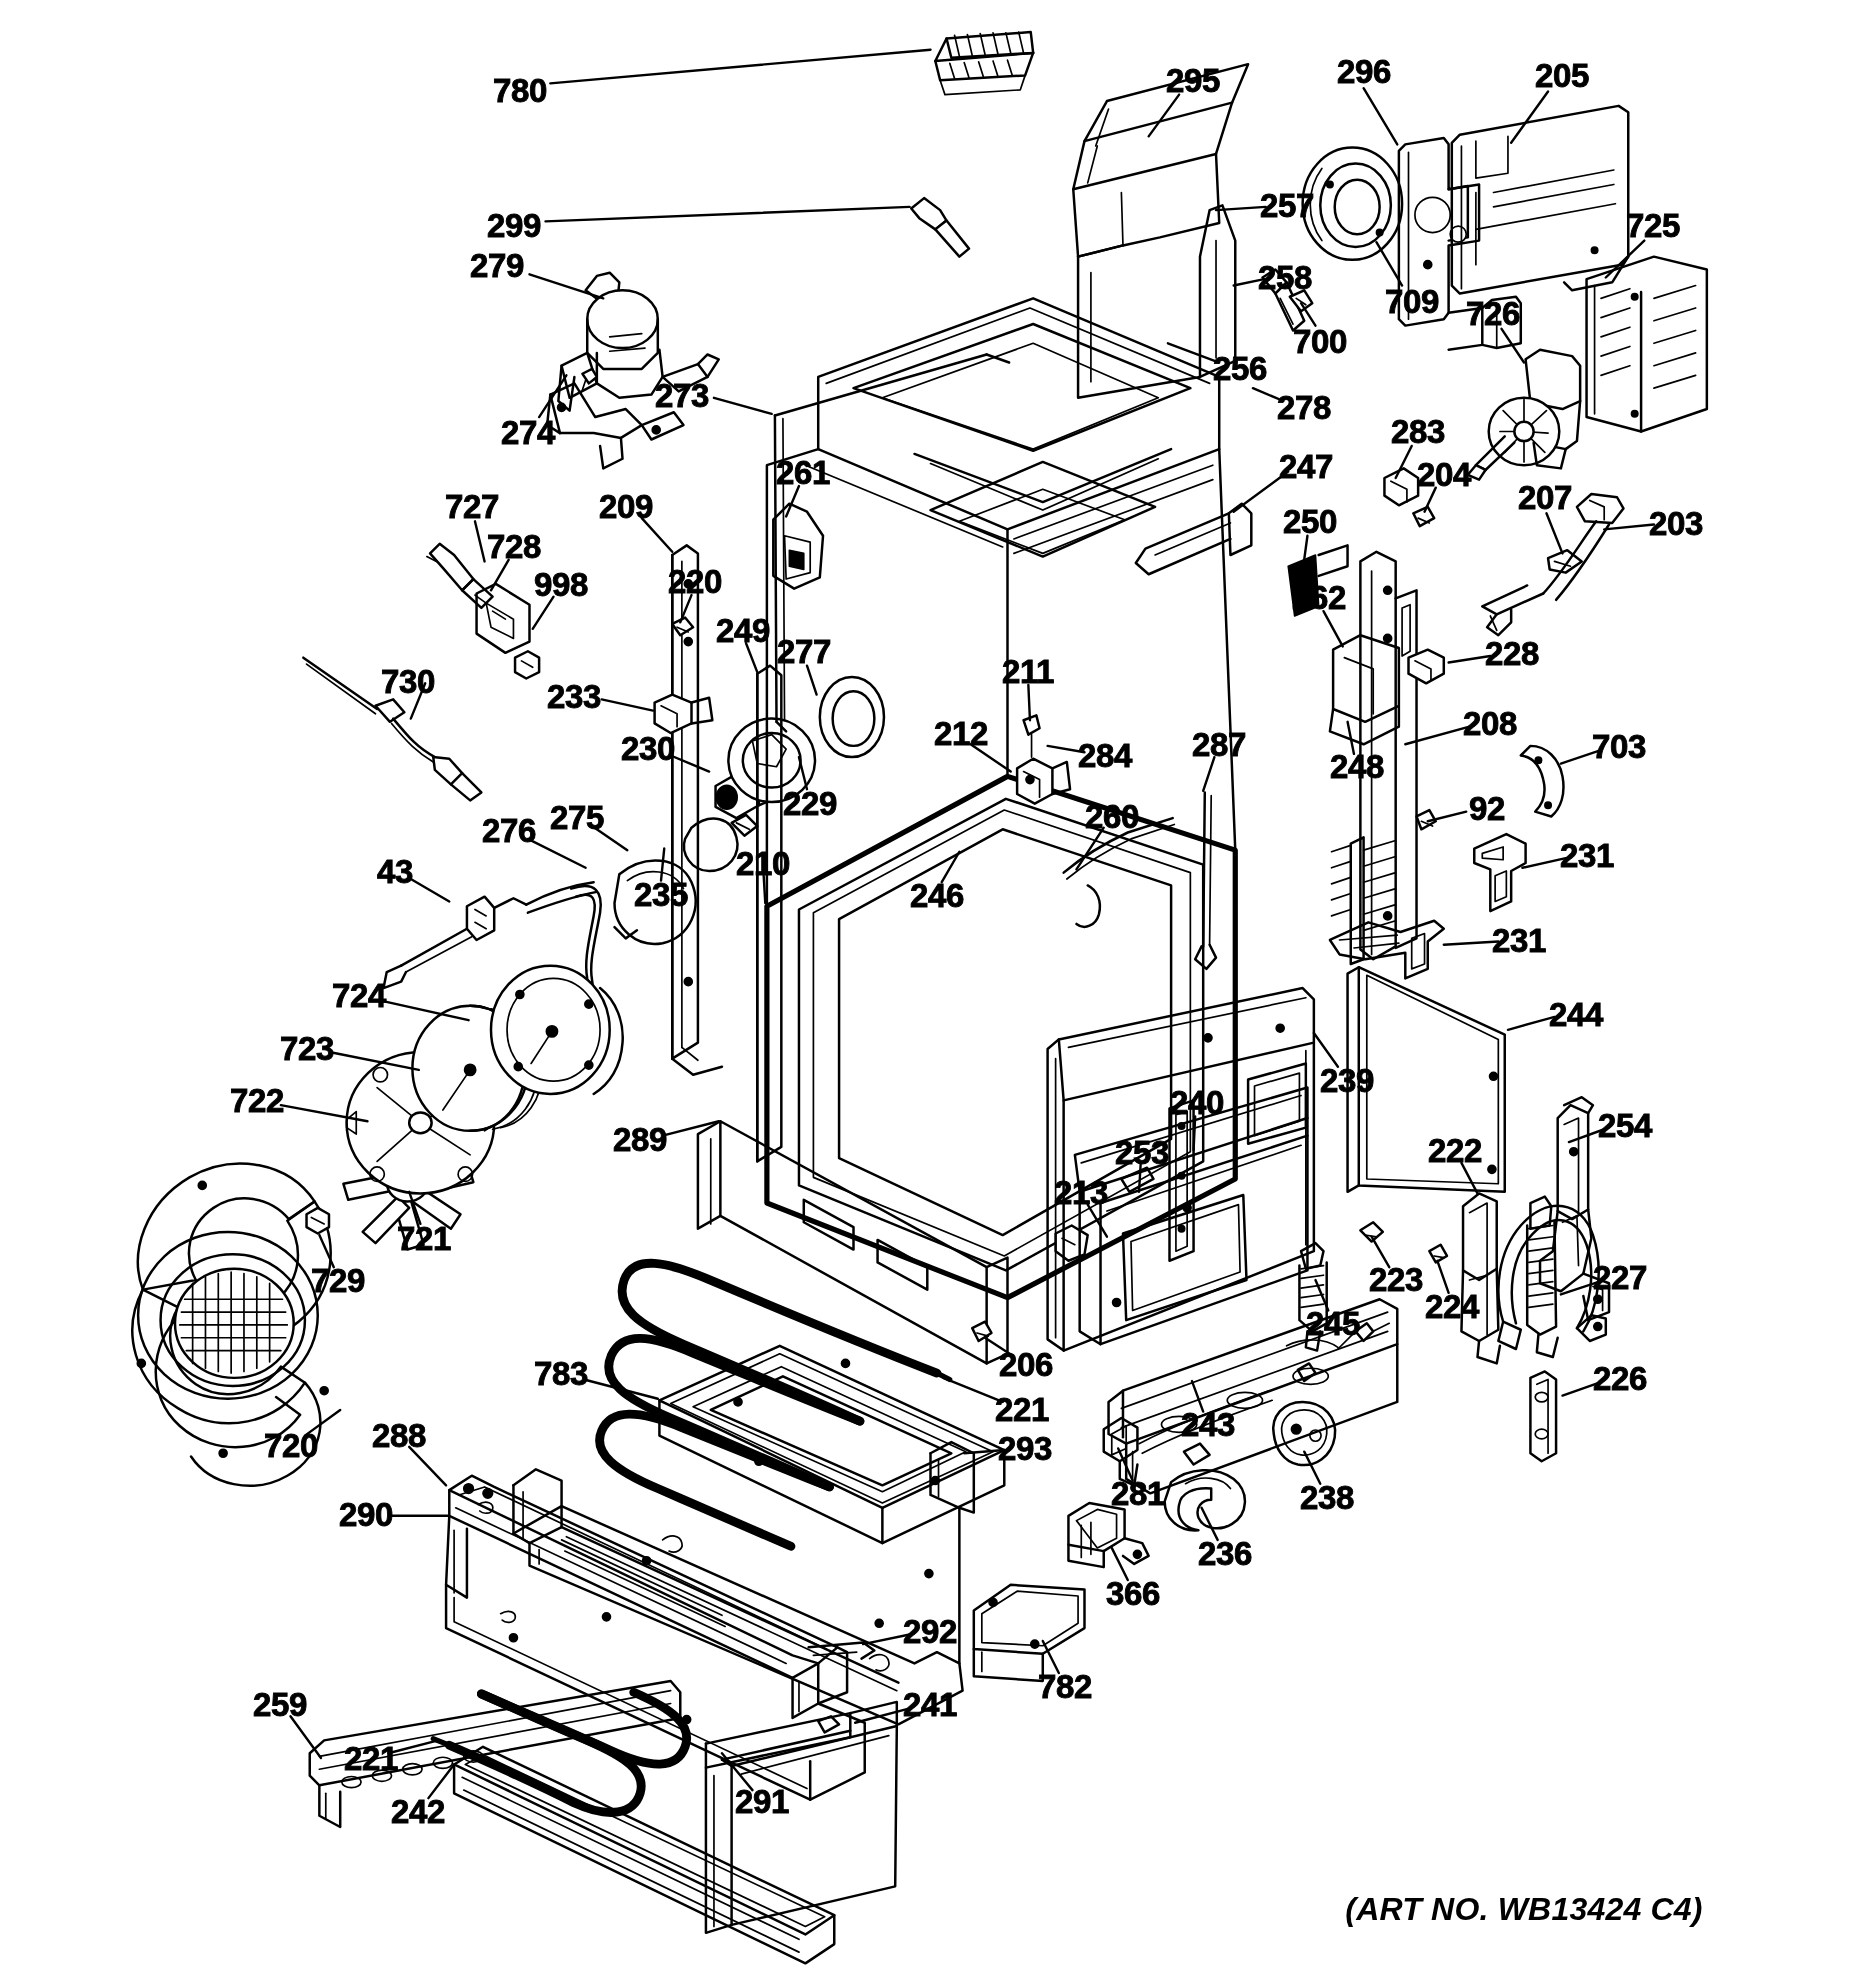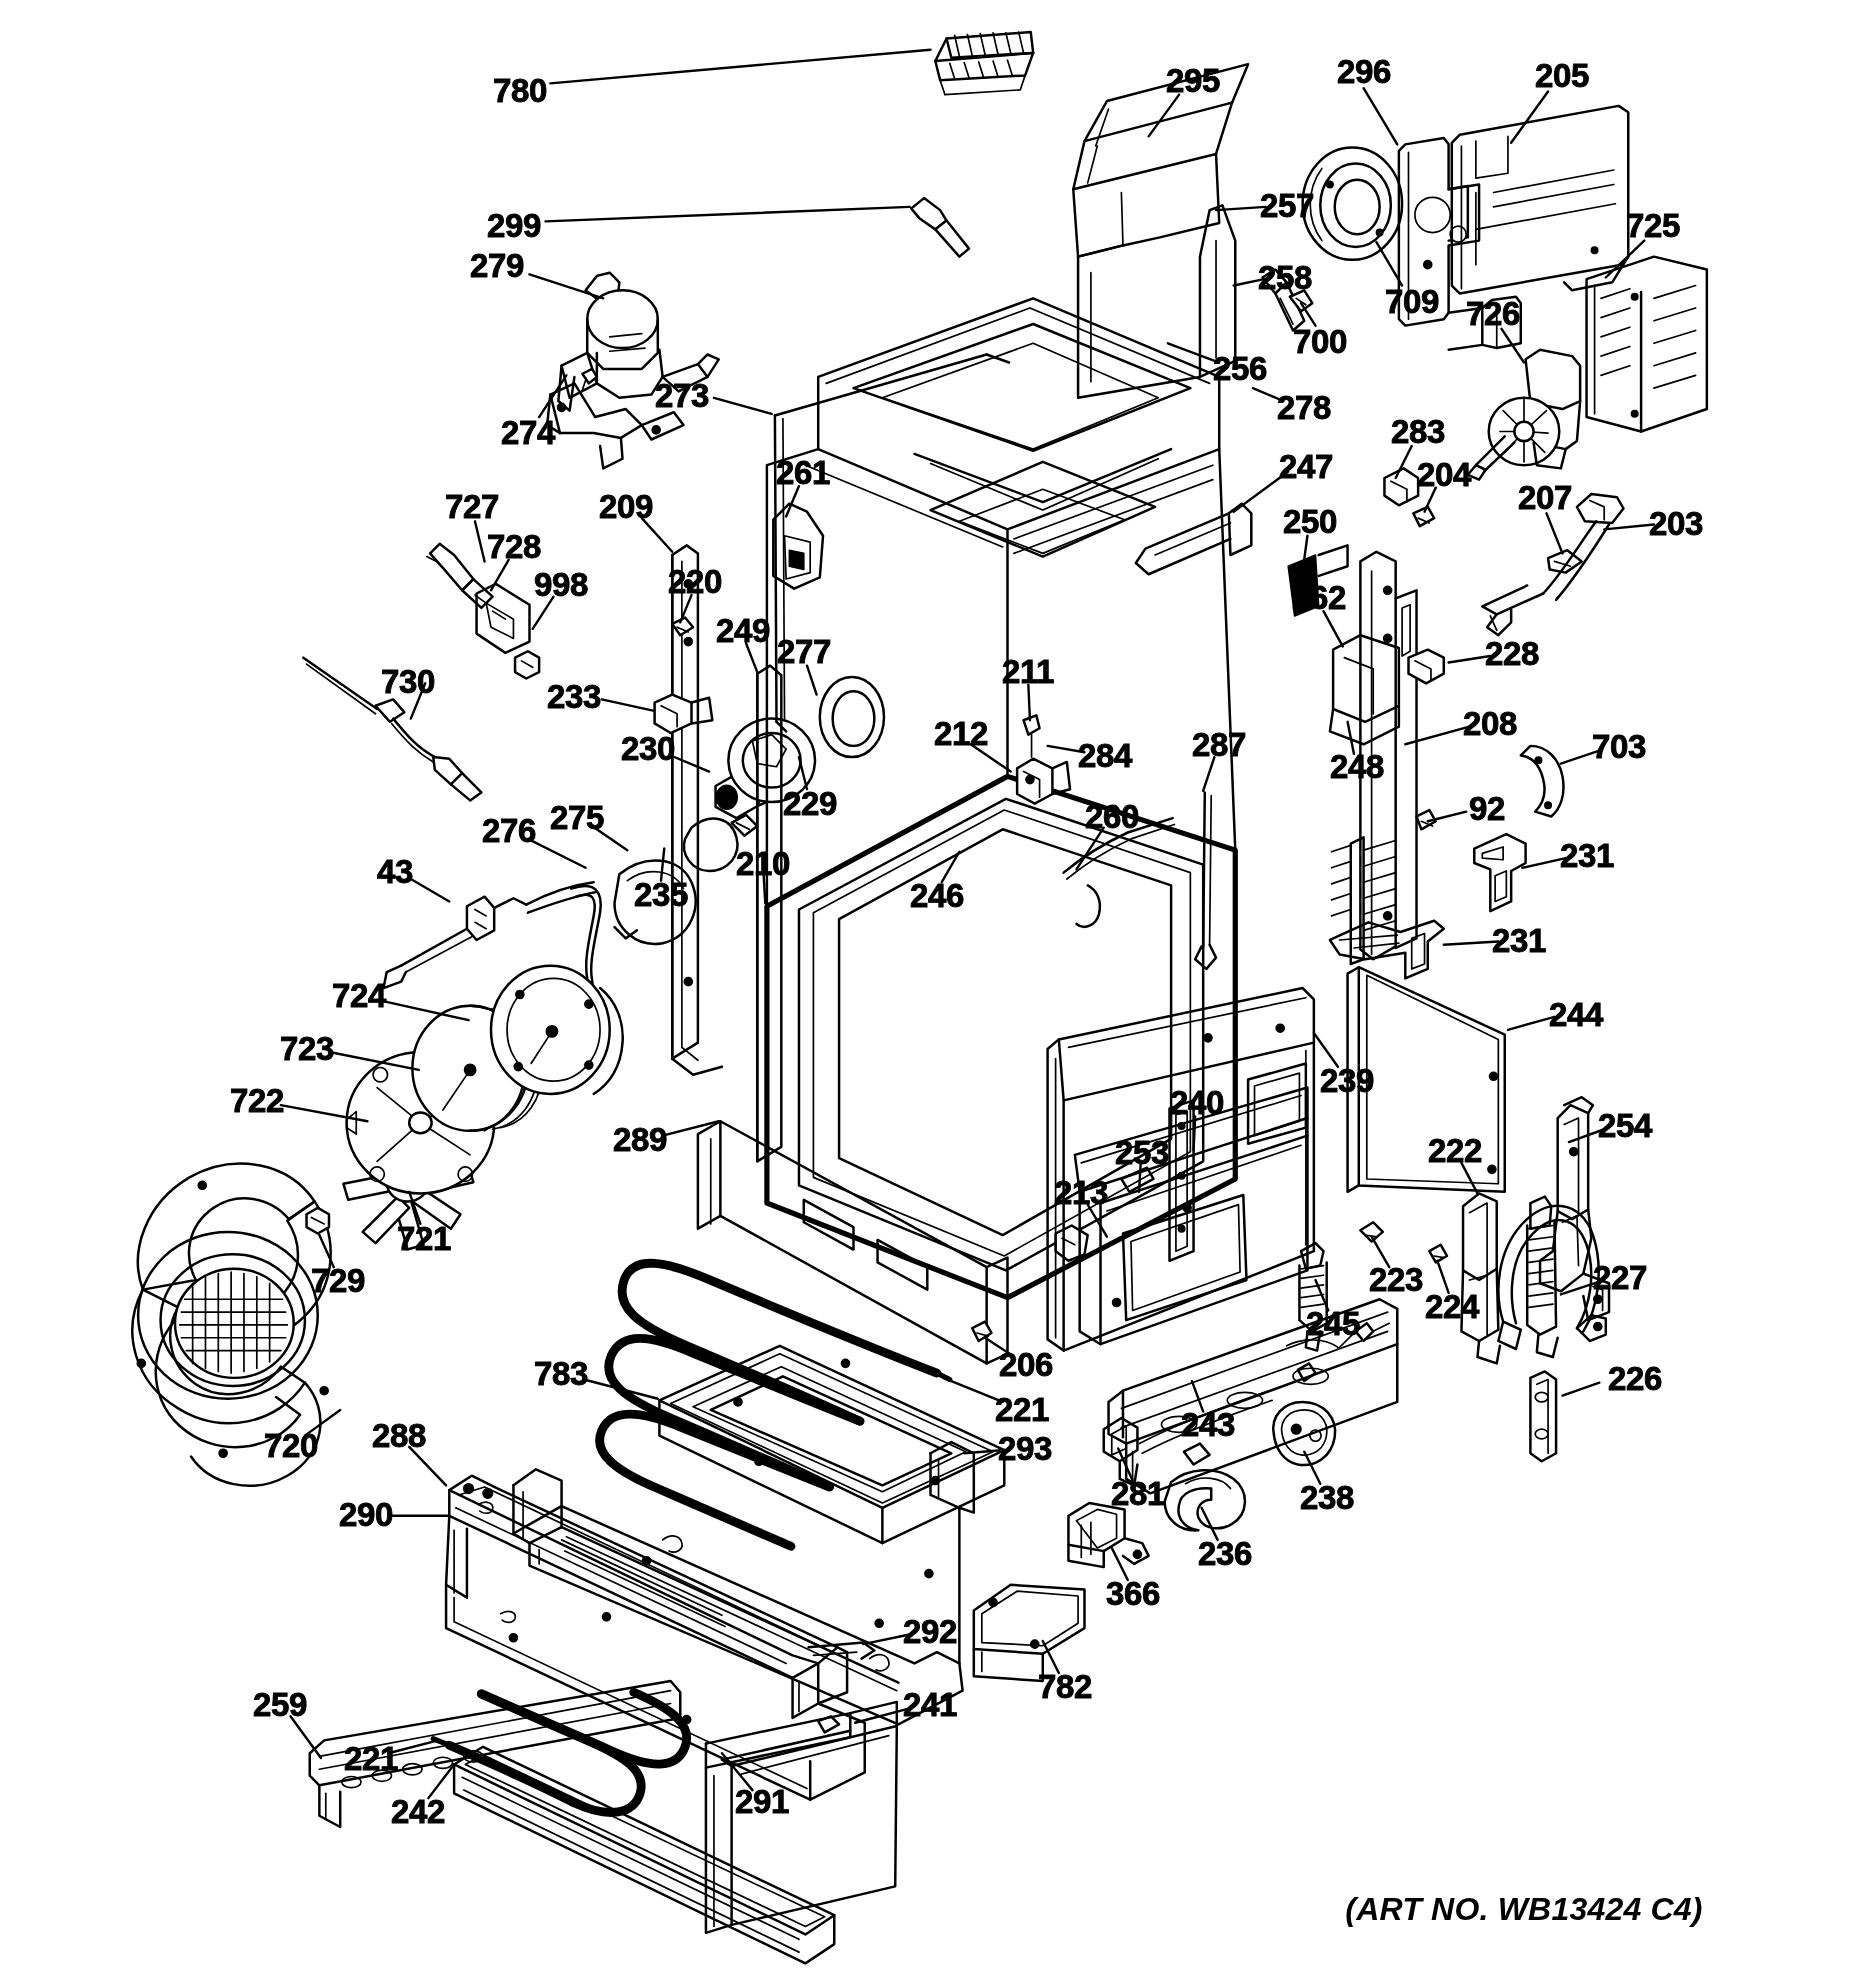--- a/index.html
+++ b/index.html
@@ -962,21 +962,21 @@
       <div class="callout" style="left: 1197px; top: 1102px;">240</div>
       <div class="callout" style="left: 1455px; top: 1150px;">222</div>
       <div class="callout" style="left: 424px; top: 1238px;">721</div>
       <div class="callout" style="left: 1142px; top: 1152px;">253</div>
       <div class="callout" style="left: 1081px; top: 1192px;">213</div>
       <div class="callout" style="left: 338px; top: 1280px;">729</div>
       <div class="callout" style="left: 1396px; top: 1279px;">223</div>
       <div class="callout" style="left: 1333px; top: 1323px;">245</div>
       <div class="callout" style="left: 1452px; top: 1306px;">224</div>
       <div class="callout" style="left: 1620px; top: 1277px;">227</div>
-      <div class="callout" style="left: 1620px; top: 1378px; margin-left: 15px;">226</div>
+      <div class="callout" style="left: 1620px; top: 1378px;">226</div>
       <div class="callout" style="left: 1026px; top: 1364px;">206</div>
       <div class="callout" style="left: 291px; top: 1445px;">720</div>
       <div class="callout" style="left: 1022px; top: 1409px;">221</div>
       <div class="callout" style="left: 561px; top: 1373px;">783</div>
       <div class="callout" style="left: 1208px; top: 1424px;">243</div>
       <div class="callout" style="left: 1138px; top: 1493px; text-align: center;">281</div>
       <div class="callout" style="left: 1327px; top: 1497px;">238</div>
       <div class="callout" style="left: 1025px; top: 1448px;">293</div>
       <div class="callout" style="left: 1225px; top: 1553px;">236</div>
       <div class="callout" style="left: 399px; top: 1435px;">288</div>

